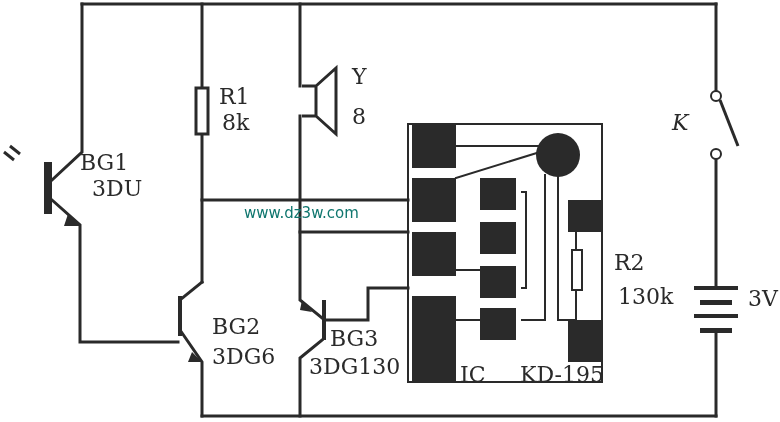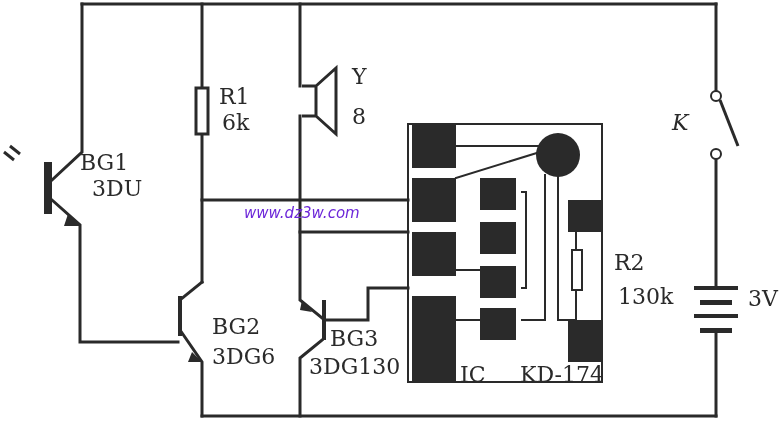--- a/index.html
+++ b/index.html
@@ -1,19 +1,19 @@
 <!DOCTYPE html>
 <html><head>
 <meta charset="utf-8">
 <style>
   html,body{margin:0;padding:0;background:#ffffff;}
   body{width:780px;height:422px;position:relative;overflow:hidden;}
   svg{position:absolute;left:0;top:0;}
   .lbl{position:absolute;font-family:"DejaVu Serif","Liberation Serif",serif;font-size:22px;color:#2a2a2a;line-height:1;white-space:nowrap;}
-  .wm{position:absolute;font-family:"DejaVu Sans","Liberation Sans",sans-serif;font-style:italic;font-size:15px;color:#6d28d9;white-space:nowrap;}
+  .wm{position:absolute;font-family:"DejaVu Sans","Liberation Sans",sans-serif;font-size:15px;color:#0f766e;white-space:nowrap;}
 </style>
 </head>
 <body>
 
 <svg width="780" height="422" viewBox="0 0 780 422">
   <g stroke="#2a2a2a" stroke-width="3" fill="none" stroke-linecap="square">
 
     <path d="M82 4 H716"></path>
 
     <path d="M202 416 H716"></path>
@@ -82,26 +82,26 @@
   <path d="M302 86 H316 V116 H302 M316 86 L336 68 V134 L316 116" fill="none" stroke="#2a2a2a" stroke-width="3"></path>
 
   <circle cx="716" cy="96" r="5" fill="#fff" stroke="#2a2a2a" stroke-width="2"></circle>
   <circle cx="716" cy="154" r="5" fill="#fff" stroke="#2a2a2a" stroke-width="2"></circle>
   <path d="M720 100 L738 146" stroke="#2a2a2a" stroke-width="3"></path>
 </svg>
 
 <div class="lbl" style="left:80px;top:152px">BG1</div>
 <div class="lbl" style="left:92px;top:178px">3DU</div>
 <div class="lbl" style="left:219px;top:86px">R1</div>
-<div class="lbl" style="left:222px;top:112px">6k</div>
+<div class="lbl" style="left:222px;top:112px">8k</div>
 <div class="lbl" style="left:352px;top:66px">Y</div>
 <div class="lbl" style="left:352px;top:106px">8</div>
 <div class="lbl" style="left:212px;top:316px">BG2</div>
 <div class="lbl" style="left:212px;top:346px">3DG6</div>
 <div class="lbl" style="left:330px;top:328px">BG3</div>
 <div class="lbl" style="left:309px;top:356px">3DG130</div>
 <div class="lbl" style="left:460px;top:364px">IC</div>
-<div class="lbl" style="left:520px;top:364px">KD-174</div>
+<div class="lbl" style="left:520px;top:364px">KD-195</div>
 <div class="lbl" style="left:614px;top:252px">R2</div>
 <div class="lbl" style="left:618px;top:286px">130k</div>
 <div class="lbl" style="left:672px;top:112px;font-style:italic">K</div>
 <div class="lbl" style="left:748px;top:288px">3V</div>
 <div class="wm" style="left:244px;top:204px">www.dz3w.com</div>
 
 </body></html>

